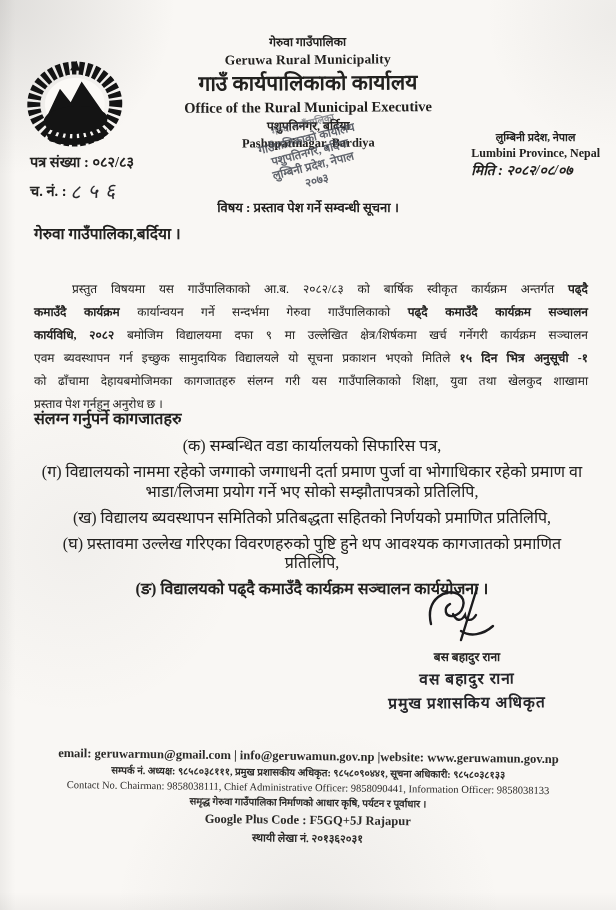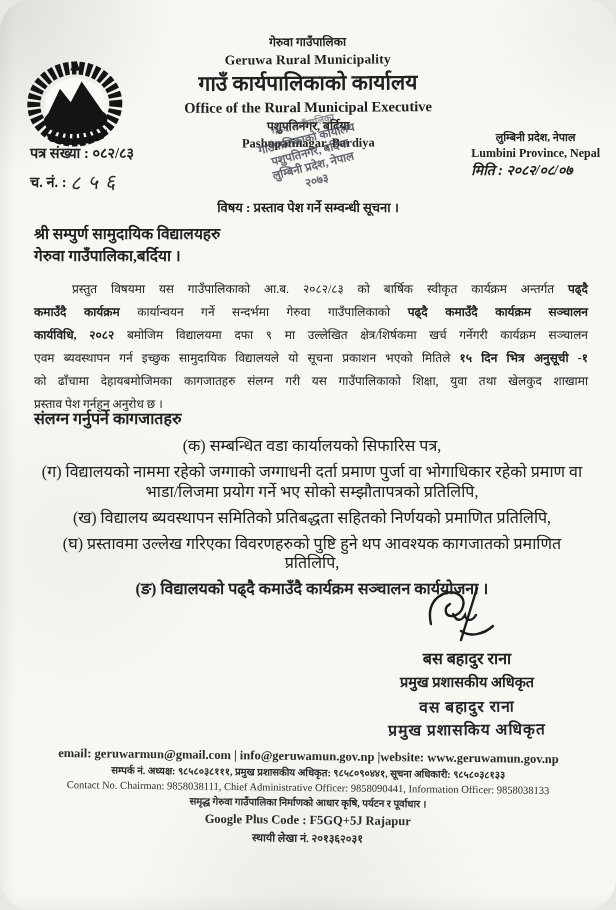--- a/index.html
+++ b/index.html
@@ -6,31 +6,31 @@
   .page{
     position:relative;width:616px;height:910px;margin:0 auto;overflow:hidden;
     background:
       radial-gradient(circle at 0% 0%, rgba(60,60,60,.14), rgba(0,0,0,0) 16%),
       radial-gradient(circle at 100% 2%, rgba(80,80,80,.07), rgba(0,0,0,0) 12%),
       radial-gradient(circle at 12% 60%, rgba(90,90,90,.05), rgba(0,0,0,0) 22%),
       radial-gradient(circle at 50% 101%, rgba(80,80,80,.08), rgba(0,0,0,0) 20%),
       linear-gradient(90deg, rgba(0,0,0,.05), rgba(0,0,0,0) 2.5%),
       linear-gradient(0deg, rgba(0,0,0,.04), rgba(0,0,0,0) 2%),
       #f9f7f4;
-    font-family:"Liberation Serif", serif;color:#22211f;border-radius:31px;
+    font-family:"Liberation Serif", serif;color:#22211f;
   }
   .hdr{position:absolute;top:36px;left:0;right:0;text-align:center;transform:rotate(-.4deg);line-height:1;}
   .hdr .np-small{font-size:12px;font-weight:bold;margin-bottom:5px;}
   .hdr .en-small{font-size:13.5px;font-weight:bold;margin-bottom:6px;letter-spacing:.2px;}
   .hdr .np-big{font-size:21px;font-weight:bold;margin-bottom:6px;}
   .hdr .en-mid{font-size:14.5px;font-weight:bold;margin-bottom:6px;}
   .hdr .np-place{font-size:12px;font-weight:bold;margin-bottom:5px;}
   .hdr .en-place{font-size:12.5px;font-weight:bold;}
   .emblem{position:absolute;left:26px;top:58px;transform:rotate(-3deg);}
-  .refs{position:absolute;left:30px;top:146px;font-size:14.5px;font-weight:bold;line-height:1;}
+  .refs{position:absolute;left:30px;top:155px;font-size:14.5px;font-weight:bold;line-height:1;}
   .refs .row{margin-bottom:9px;}
   .hand{font-family:"DejaVu Sans",sans-serif;font-style:italic;font-weight:normal;font-size:20px;letter-spacing:7px;display:inline-block;transform:rotate(-2deg) translateY(2px);color:#2a2a2e;}
   .meta{position:absolute;right:16px;top:132px;text-align:center;line-height:1;}
   .meta .np{font-size:11px;font-weight:bold;margin-bottom:4px;}
   .meta .en{font-size:12px;font-weight:bold;margin-bottom:5px;}
   .meta .dt{font-size:14px;font-weight:bold;text-align:left;font-style:italic;}
   .stamp-top{
     position:absolute;left:215px;top:118px;width:190px;text-align:center;
     transform:rotate(-14deg);color:#464b55;opacity:.85;font-weight:bold;line-height:1.25;
   }
@@ -41,21 +41,21 @@
   .bodyp{position:absolute;left:34px;top:278px;width:554px;font-size:12px;line-height:23px;}
   .bline{text-align:justify;text-align-last:justify;}
   .bline.first{text-indent:38px;}
   .bline.last{text-align:left;text-align-last:left;font-family:Liberation Serif, serif;}
   .bb{font-weight:bold;}
   .attach{position:absolute;left:34px;top:409px;width:556px;font-size:16px;line-height:1.2;}
   .attach .ahead{font-weight:bold;margin-bottom:8px;}
   .aitem{margin-bottom:7px;text-align:center;}
   .sig{position:absolute;left:352px;top:584px;width:230px;text-align:center;line-height:1;}
   .sig .scribble{margin-bottom:2px;}
-  .sig .nm{font-size:16px;font-weight:bold;margin-bottom:8px;}
+  .sig .nm{font-size:12px;font-weight:bold;margin-bottom:8px;}
   .sig .tt{font-size:14.5px;font-weight:bold;margin-bottom:9px;}
   .sig .stamp-nm,.sig .stamp-tt{font-size:15.5px;font-weight:bold;letter-spacing:1px;color:#26262a;transform:rotate(-.6deg);margin-bottom:8px;}
   .footer{position:absolute;left:0;right:0;top:750px;text-align:center;transform:rotate(.7deg);line-height:1;color:#2b2a28;}
   .footer .f1{font-size:12.5px;font-weight:bold;margin-bottom:5px;}
   .footer .f2{font-size:10px;font-weight:bold;margin-bottom:5px;}
   .footer .f3{font-size:10.5px;margin-bottom:5px;}
   .footer .f4{font-size:10px;font-weight:bold;margin-bottom:6px;}
   .footer .f5{font-size:12.5px;font-weight:bold;margin-bottom:6px;}
   .footer .f6{font-size:11px;font-weight:bold;}
 </style>
@@ -110,21 +110,20 @@
     <div class="en">Lumbini Province, Nepal</div>
     <div class="dt">
       <span>मिति :</span>
       <span>२०८२/०८/०७</span>
     </div>
   </div>
 
   <div class="subject">विषय : प्रस्ताव पेश गर्ने सम्वन्धी सूचना ।</div>
 
   <div class="addr">
-    <div>श्री सम्पुर्ण सामुदायिक विद्यालयहरु</div>
     <div>गेरुवा गाउँपालिका,बर्दिया ।</div>
   </div>
 
   <div class="bodyp">
       <div class="bline first"><span>प्रस्तुत विषयमा यस गाउँपालिकाको आ.ब. २०८२/८३ को बार्षिक स्वीकृत कार्यक्रम अन्तर्गत </span><span class="bb">पढ्दै</span></div>
       <div class="bline"><span class="bb">कमाउँदै कार्यक्रम</span><span> कार्यान्वयन गर्ने सन्दर्भमा गेरुवा गाउँपालिकाको </span><span class="bb">पढ्दै कमाउँदै कार्यक्रम सञ्चालन</span></div>
       <div class="bline"><span class="bb">कार्यविधि, २०८२</span><span> बमोजिम विद्यालयमा दफा ९ मा उल्लेखित क्षेत्र/शिर्षकमा खर्च गर्नेगरी कार्यक्रम सञ्चालन</span></div>
       <div class="bline"><span>एवम ब्यवस्थापन गर्न इच्छुक सामुदायिक विद्यालयले यो सूचना प्रकाशन भएको मितिले </span><span class="bb">१५ दिन भित्र अनुसूची -१</span></div>
       <div class="bline"><span>को ढाँचामा देहायबमोजिमका कागजातहरु संलग्न गरी यस गाउँपालिकाको शिक्षा, युवा तथा खेलकुद शाखामा</span></div>
       <div class="bline last"><span>प्रस्ताव पेश गर्नहुन अनुरोध छ ।</span></div>
@@ -141,21 +140,20 @@
       </div>
   </div>
 
   <div class="sig">
     <div class="scribble">
       <svg width="104" height="62" viewBox="0 0 104 62" aria-hidden="true">
         <path d="M16 40 C10 14 32 4 43 10 C53 16 48 30 38 32 C30 33 28 24 35 20 M38 30 c3 7 8 8 12 1 c1 6 7 7 11 0 M62 4 L46 56 M46 47 c9 6 22 4 32 -5" stroke="#1c1c1e" stroke-width="2.4" fill="none" stroke-linecap="round"></path>
       </svg>
     </div>
     <div class="nm">बस बहादुर राना</div>
-    <div class="tt">प्रमुख प्रशासकीय अधिकृत</div>
     <div class="stamp-nm">वस बहादुर राना</div>
     <div class="stamp-tt">प्रमुख प्रशासकिय अधिकृत</div>
   </div>
 
   <div class="footer">
     <div class="f1">email: geruwarmun@gmail.com | info@geruwamun.gov.np |website: www.geruwamun.gov.np</div>
     <div class="f2">सम्पर्क नं. अध्यक्ष: ९८५८०३८१११, प्रमुख प्रशासकीय अधिकृत: ९८५८०९०४४१, सूचना अधिकारी: ९८५८०३८१३३</div>
     <div class="f3">Contact No. Chairman: 9858038111, Chief Administrative Officer: 9858090441, Information Officer: 9858038133</div>
     <div class="f4">समृद्ध गेरुवा गाउँपालिका निर्माणको आधार कृषि, पर्यटन र पूर्वाधार ।</div>
     <div class="f5">Google Plus Code : F5GQ+5J Rajapur</div>

